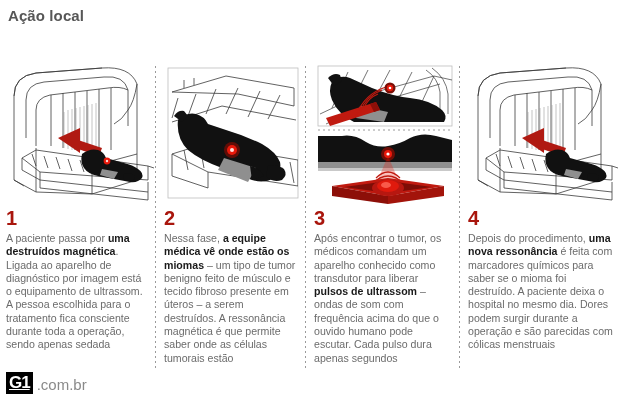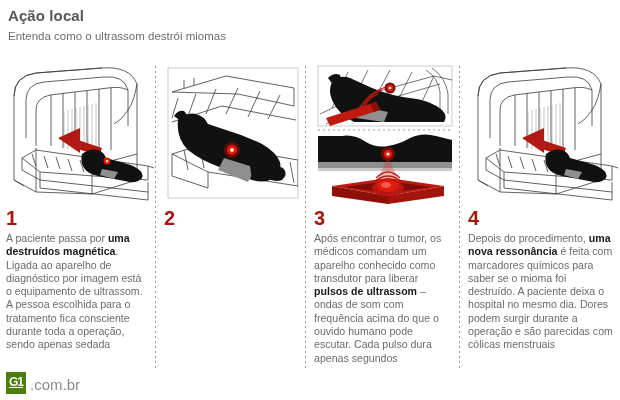--- a/index.html
+++ b/index.html
@@ -54,36 +54,35 @@
     margin:0;
   }
   .copy b{color:#1a1a1a;font-weight:bold;}
 
   
   .footer{
     position:absolute;left:6px;bottom:6px;
     display:flex;align-items:flex-end;
   }
   .g1-mark{
-    display:inline-block;background:#4d7c0f;color:#fff;
-    font-weight:bold;font-size:12px;line-height:17px;
+    display:inline-block;background:#000000;color:#fff;
+    font-weight:bold;font-size:17px;line-height:17px;
     padding:2px 3px 3px 3px;letter-spacing:-1px;
     font-family:"Liberation Sans","DejaVu Sans",sans-serif;
     text-decoration:underline;
   }
   .g1-dom{font-size:15px;color:#8a8a8a;margin-left:4px;padding-bottom:1px;}
 </style>
 </head>
 <body>
 
 <div class="infographic">
 
   <div class="header">
     <h1>Ação local</h1>
-    <h2>Entenda como o ultrassom destrói miomas</h2>
   </div>
 
   <div class="columns">
 
     <div class="col col-1">
       <div class="art">
         <svg width="148" height="142" viewBox="0 0 148 142">
           <g fill="none" stroke="#3a3a3a" stroke-width="0.8" stroke-linejoin="round">
 
             <path d="M8 74 L8 34 Q8 14 30 11 L96 6 Q124 4 131 22 L131 66"></path>
@@ -195,20 +194,21 @@
             <path d="M60 96 L92 106 L84 120 L54 108 Z" fill="#8f8f8f"></path>
             <path d="M86 104 Q96 106 100 114 L88 118 Z" fill="#111111"></path>
           </g>
 
           <circle cx="68" cy="88" r="8" fill="#6e0d06" opacity="0.85"></circle>
           <circle cx="68" cy="88" r="5" fill="#E8190B"></circle>
           <circle cx="68" cy="88" r="2" fill="#ffe2de"></circle>
         </svg>
       </div>
       <div class="step-num">2</div>
+      <p class="copy">Nessa fase, <b>a equipe médica vê onde estão os miomas</b> – um tipo de tumor benigno feito de músculo e tecido fibroso presente em úteros – a serem destruídos. A ressonância magnética é que permite saber onde as células tumorais estão</p>
       <div class="divider"></div>
     </div>
 
     <div class="col col-3">
       <div class="art">
         <svg width="144" height="142" viewBox="0 0 144 142">
 
           <rect x="4" y="4" width="134" height="60" fill="#ffffff" stroke="#bdbdbd" stroke-width="0.8"></rect>
           <defs>
               <clipPath id="c3a">

